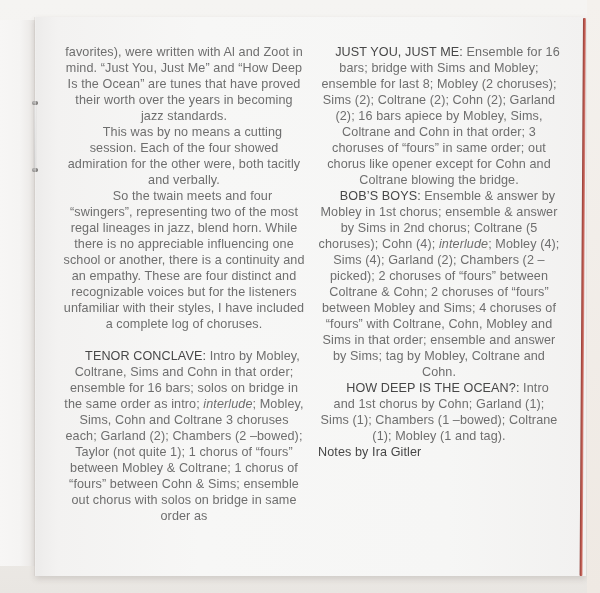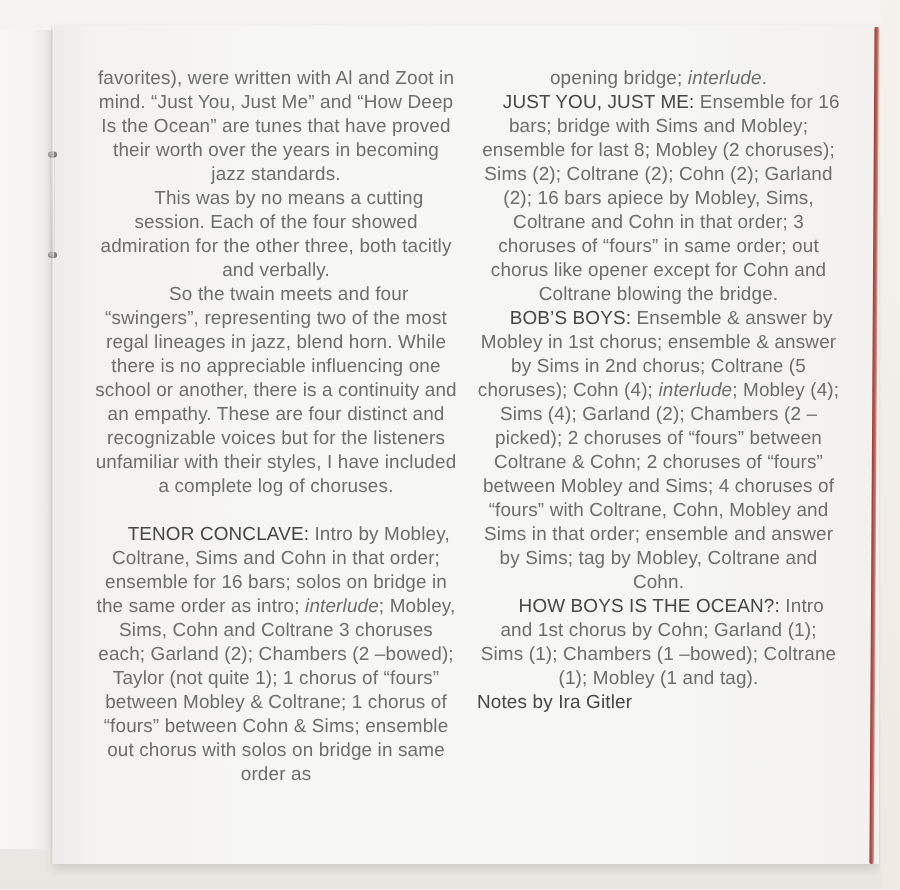--- a/index.html
+++ b/index.html
@@ -65,27 +65,26 @@
     <div class="cap top"></div>
     <div class="cap bottom"></div>
   </div>
 </div>
 
 <div class="fold-line"></div>
 
 <div class="columns">
   <div class="col">
       <p class="para"><span>favorites), were written with Al and Zoot in mind. “Just You, Just Me” and “How Deep Is the Ocean” are tunes that have proved their worth over the years in becoming jazz standards.</span></p>
-      <p class="para indent"><span>This was by no means a cutting session. Each of the four showed admiration for the other three, both tacitly and verbally.</span></p>
+      <p class="para indent"><span>This was by no means a cutting session. Each of the four showed admiration for the other were, both tacitly and verbally.</span></p>
       <p class="para indent"><span>So the twain meets and four “swingers”, representing two of the most regal lineages in jazz, blend horn. While there is no appreciable influencing one school or another, there is a continuity and an empathy. These are four distinct and recognizable voices but for the listeners unfamiliar with their styles, I have included a complete log of choruses.</span></p>
       <p class="para indent gap"><span class="b">TENOR CONCLAVE:</span><span> Intro by Mobley, Coltrane, Sims and Cohn in that order; ensemble for 16 bars; solos on bridge in the same order as intro; </span><span class="i">interlude</span><span>; Mobley, Sims, Cohn and Coltrane 3 choruses each; Garland (2); Chambers (2 –bowed); Taylor (not quite 1); 1 chorus of “fours” between Mobley &amp; Coltrane; 1 chorus of “fours” between Cohn &amp; Sims; ensemble out chorus with solos on bridge in same order as</span></p>
     </div>
   <div class="col">
-      <p class="para"><span>opening bridge; </span><span class="i">interlude</span><span>.</span></p>
       <p class="para indent"><span class="b">JUST YOU, JUST ME:</span><span> Ensemble for 16 bars; bridge with Sims and Mobley; ensemble for last 8; Mobley (2 choruses); Sims (2); Coltrane (2); Cohn (2); Garland (2); 16 bars apiece by Mobley, Sims, Coltrane and Cohn in that order; 3 choruses of “fours” in same order; out chorus like opener except for Cohn and Coltrane blowing the bridge.</span></p>
       <p class="para indent"><span class="b">BOB’S BOYS:</span><span> Ensemble &amp; answer by Mobley in 1st chorus; ensemble &amp; answer by Sims in 2nd chorus; Coltrane (5 choruses); Cohn (4); </span><span class="i">interlude</span><span>; Mobley (4); Sims (4); Garland (2); Chambers (2 –picked); 2 choruses of “fours” between Coltrane &amp; Cohn; 2 choruses of “fours” between Mobley and Sims; 4 choruses of “fours” with Coltrane, Cohn, Mobley and Sims in that order; ensemble and answer by Sims; tag by Mobley, Coltrane and Cohn.</span></p>
-      <p class="para indent"><span class="b">HOW BOYS IS THE OCEAN?:</span><span> Intro and 1st chorus by Cohn; Garland (1); Sims (1); Chambers (1 –bowed); Coltrane (1); Mobley (1 and tag).</span></p>
+      <p class="para indent"><span class="b">HOW DEEP IS THE OCEAN?:</span><span> Intro and 1st chorus by Cohn; Garland (1); Sims (1); Chambers (1 –bowed); Coltrane (1); Mobley (1 and tag).</span></p>
       <p class="para right"><span class="b">Notes by Ira Gitler</span></p>
     </div>
 </div>
 
 <div class="red-edge"></div>
 <div class="outer-right"></div>
 
 </body></html>

